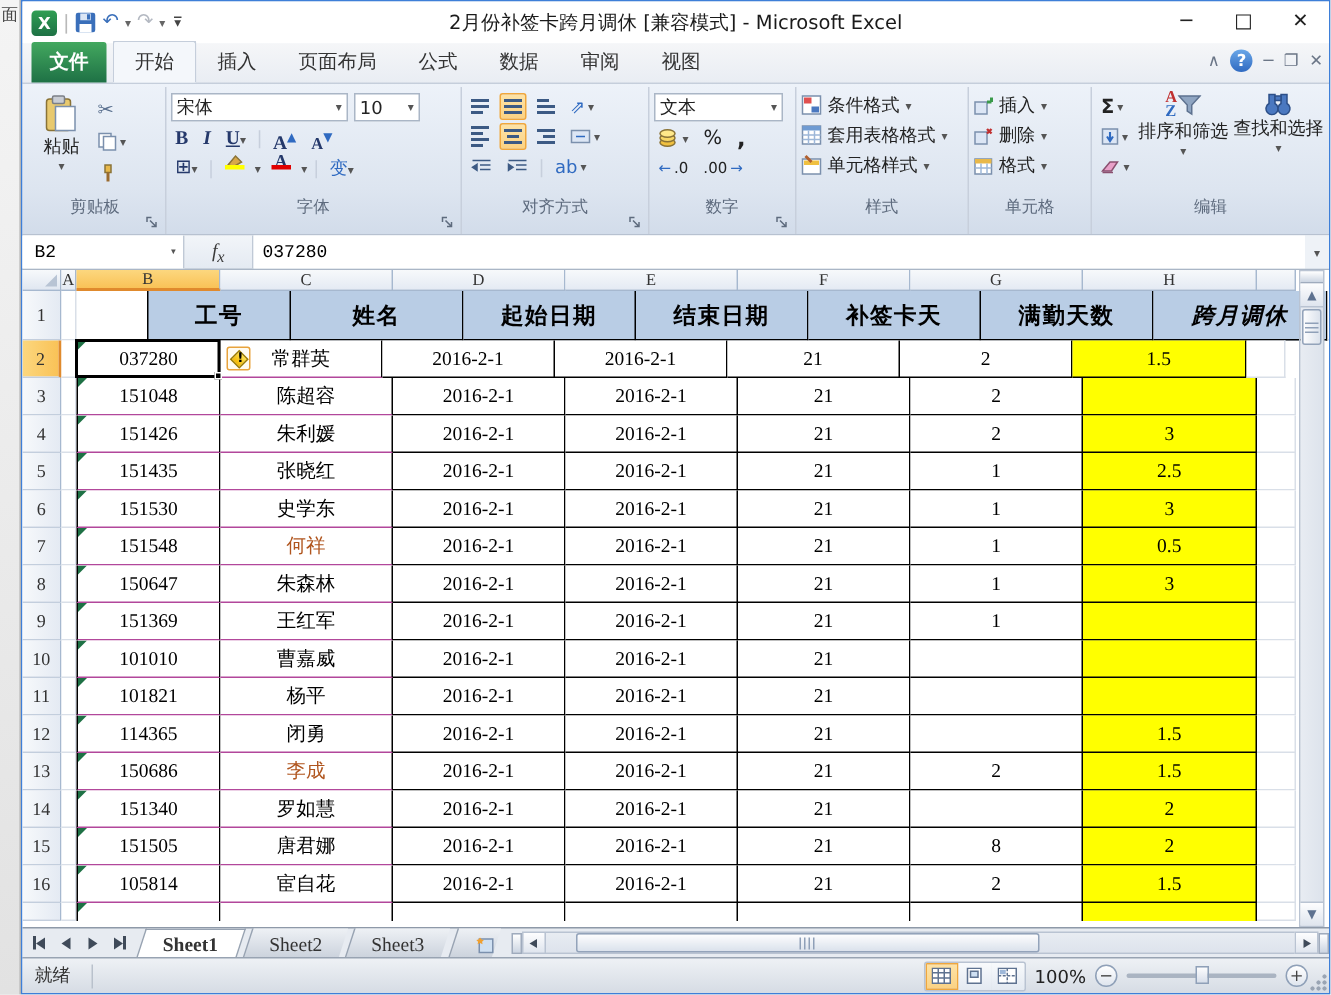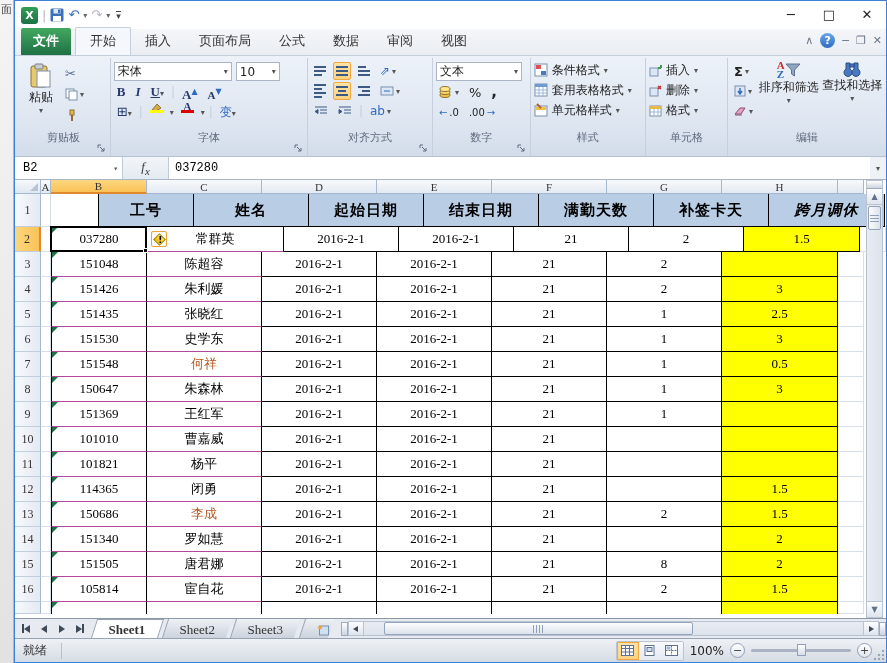--- a/index.html
+++ b/index.html
@@ -232,20 +232,21 @@
             <rect x="3" y="8" width="8" height="5.5" fill="#fff"></rect>
             <rect x="8" y="1.5" width="2" height="3.5" fill="#3a6fba"></rect>
           </svg>
         </span>
       <span class="qat-btn">↶</span>
         <span class="qat-dd">▾</span>
       <span class="qat-btn disabled">↷</span>
         <span class="qat-dd">▾</span>
       <span class="qat-more">▾</span>
     </div>
+    <div id="title-text">2月份补签卡跨月调休 [兼容模式] - Microsoft Excel</div>
     <div class="win-btns">
       <span class="win-btn">─</span>
       <span class="win-btn">□</span>
       <span class="win-btn">✕</span>
     </div>
   </div>
 
   <div id="tabrow">
     <span class="rtab file">文件</span>
     <span id="rtabs" style="display:flex;align-items:flex-end;">
@@ -609,30 +610,30 @@
           <div class="cell hdrcell" style="width: 116px; height: 14px;">H</div>
           <div class="cell hdrcell" style="width: 26px; height: 14px;"></div>
         </div>
         <div class="grow">
           <div class="cell rowhdr" style="width: 26px; height: 33px;">1</div>
           <div class="cell gl lb? " style="width: 10px; height: 33px;"></div>
           <div class="cell thead tbl hb-black lb-black" style="width: 96px; height: 33px; margin-left: 47px;">工号</div>
           <div class="cell thead tbl hb-black" style="width: 115px; height: 33px;">姓名</div>
           <div class="cell thead tbl hb-black" style="width: 115px; height: 33px;">起始日期</div>
           <div class="cell thead tbl hb-black" style="width: 115px; height: 33px;">结束日期</div>
+          <div class="cell thead tbl hb-black" style="width: 115px; height: 33px;">补签卡天</div>
           <div class="cell thead tbl hb-black" style="width: 115px; height: 33px;">满勤天数</div>
-          <div class="cell thead tbl hb-black" style="width: 115px; height: 33px;">补签卡天</div>
           <div class="cell thead tbl hb-black" style="width: 116px; height: 33px; font-style: italic;">跨月调休</div>
           <div class="cell gl" style="width: 26px; height: 33px;"></div>
         </div>
         <div class="grow">
           <div class="cell rowhdr selhdr" style="width: 26px; height: 25px;">2</div>
           <div class="cell gl" style="width: 10px; height: 25px;"></div>
           <div class="cell tbl hb-pink lb-black greentri" style="width: 96px; height: 25px; font-family: &quot;Liberation Serif&quot;, serif;">037280</div>
-          <div class="cell tbl hb-pink" style="width: 137px; height: 25px;">常群英</div>
+          <div class="cell tbl hb-pink" style="width: 108px; height: 25px;">常群英</div>
           <div class="cell tbl hb-black" style="width: 115px; height: 25px; font-family: &quot;Liberation Serif&quot;, serif;">2016-2-1</div>
           <div class="cell tbl hb-black" style="width: 115px; height: 25px; font-family: &quot;Liberation Serif&quot;, serif;">2016-2-1</div>
           <div class="cell tbl hb-black" style="width: 115px; height: 25px; font-family: &quot;Liberation Serif&quot;, serif;">21</div>
           <div class="cell tbl hb-black" style="width: 115px; height: 25px; font-family: &quot;Liberation Serif&quot;, serif;">2</div>
           <div class="cell tbl hb-black yellow" style="width: 116px; height: 25px; font-family: &quot;Liberation Serif&quot;, serif;">1.5</div>
           <div class="cell gl" style="width: 26px; height: 25px;"></div>
         </div>
         <div class="grow">
           <div class="cell rowhdr" style="width: 26px; height: 25px;">3</div>
           <div class="cell gl" style="width: 10px; height: 25px;"></div>

